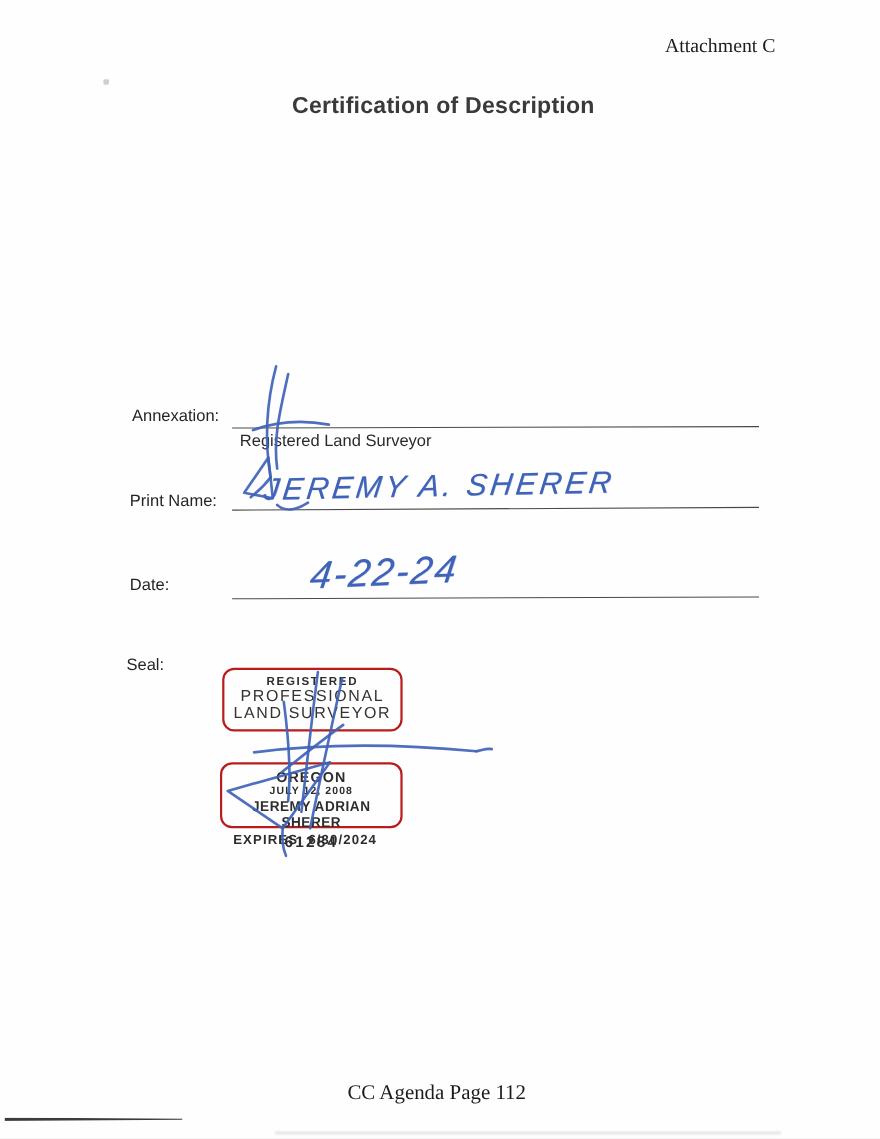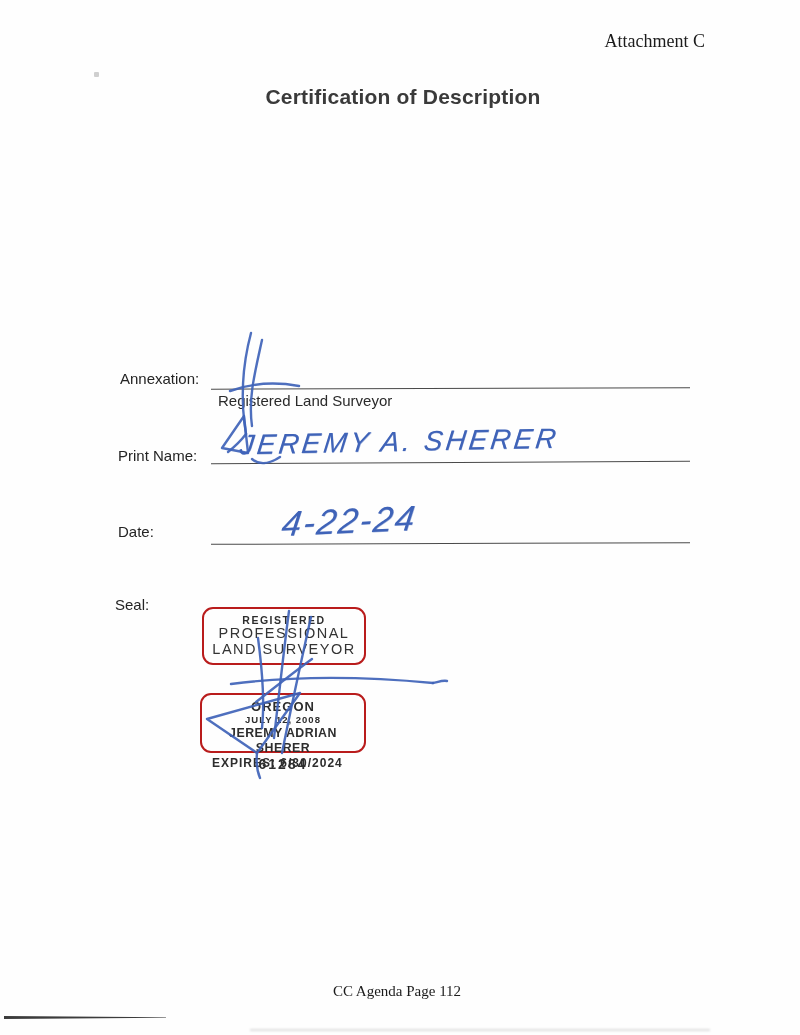--- a/index.html
+++ b/index.html
@@ -89,21 +89,21 @@
     font-size: 12px; font-weight: 700; letter-spacing: 1px; color: #2d2d2d;
   }
 
   .ink-overlay { top: 0; left: 0; pointer-events: none; }
   .ink-overlay path { fill: none; stroke: #3f63b8; stroke-width: 2.4; stroke-linecap: round; stroke-linejoin: round; opacity: 0.92; }
 
   .footer-page {
     top: 983px; left: 0; width: 794px;
     text-align: center;
     font-family: "Liberation Serif", serif;
-    font-size: 15px; color: #1b1b1b;
+    font-size: 19px; color: #1b1b1b;
   }
   .footer-meeting {
     top: 969px; right: 110px;
     font-family: "Liberation Serif", serif;
     font-weight: 700;
     font-size: 16px; color: #ee3b3d;
   }
 
   .scan-line {
     top: 1016px; left: 4px; width: 162px; height: 3px;

